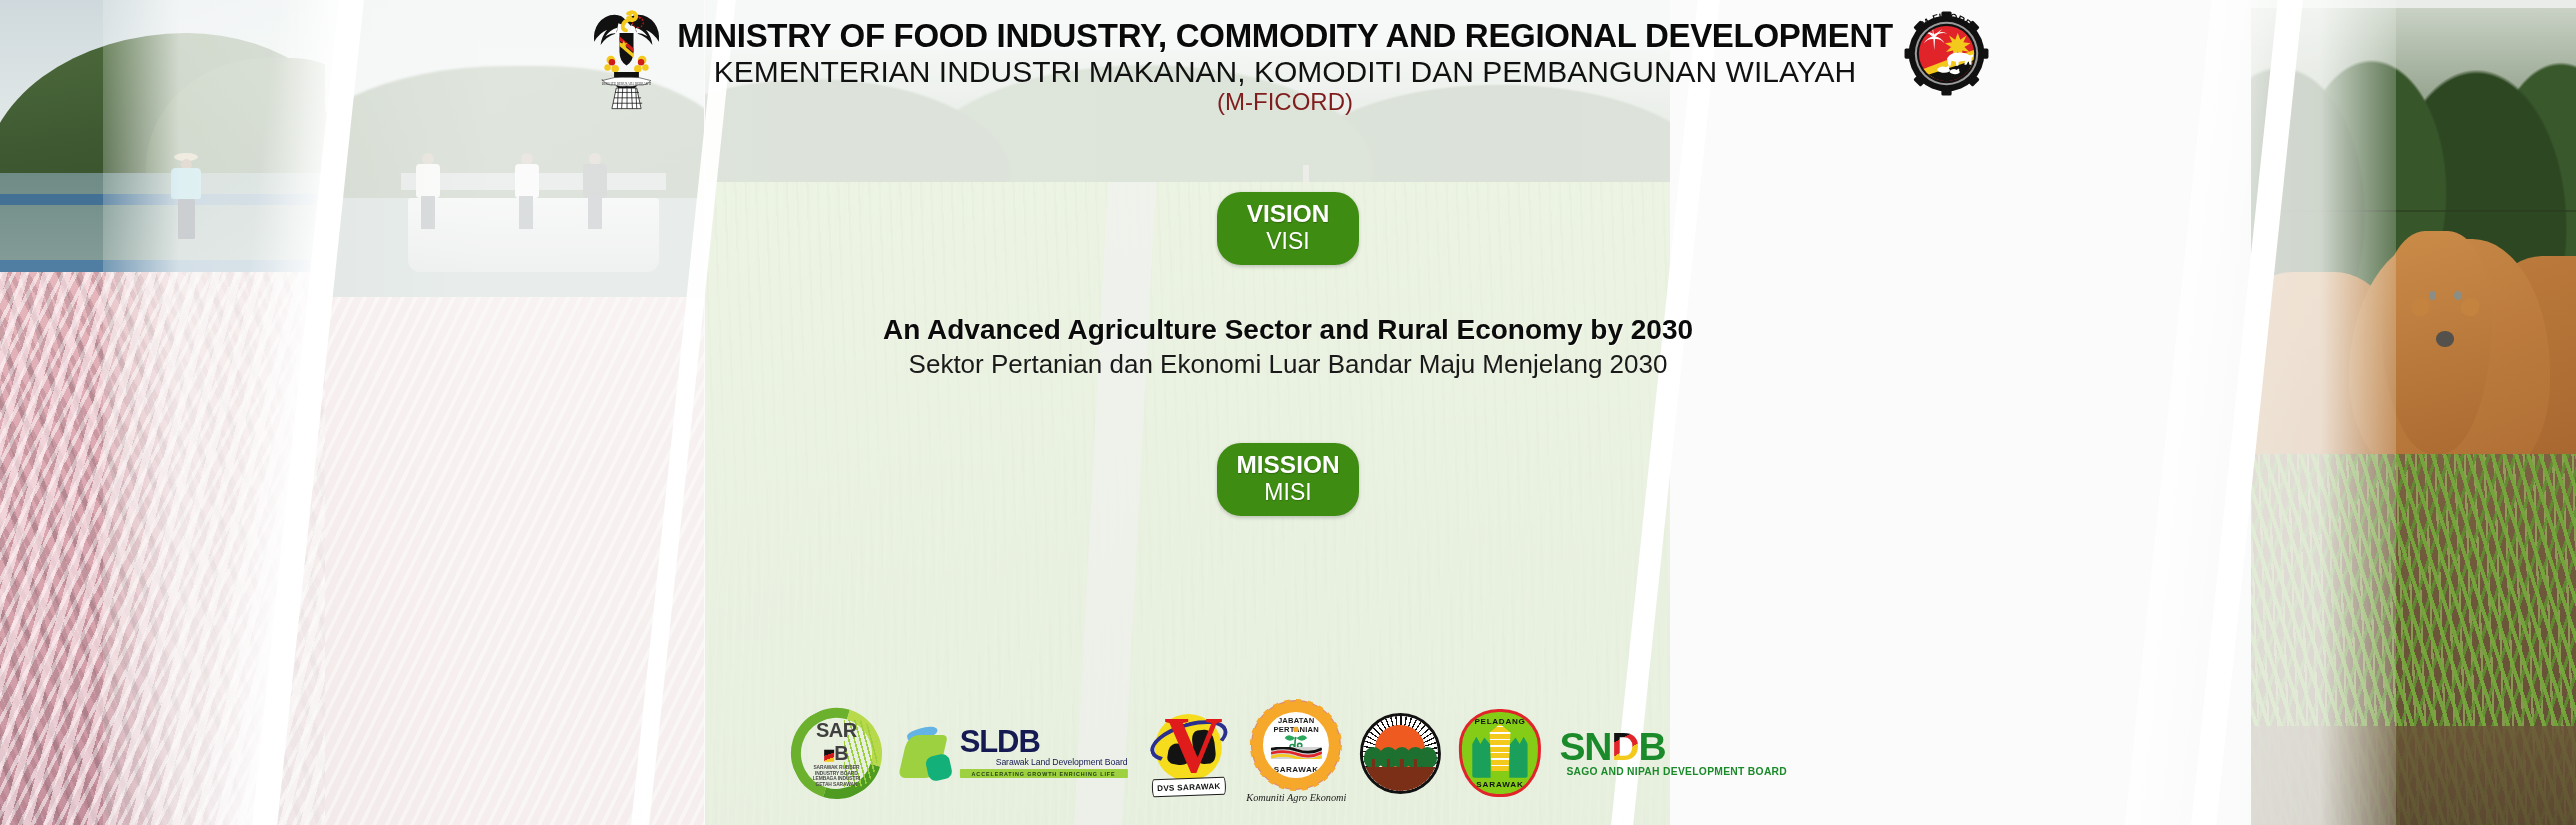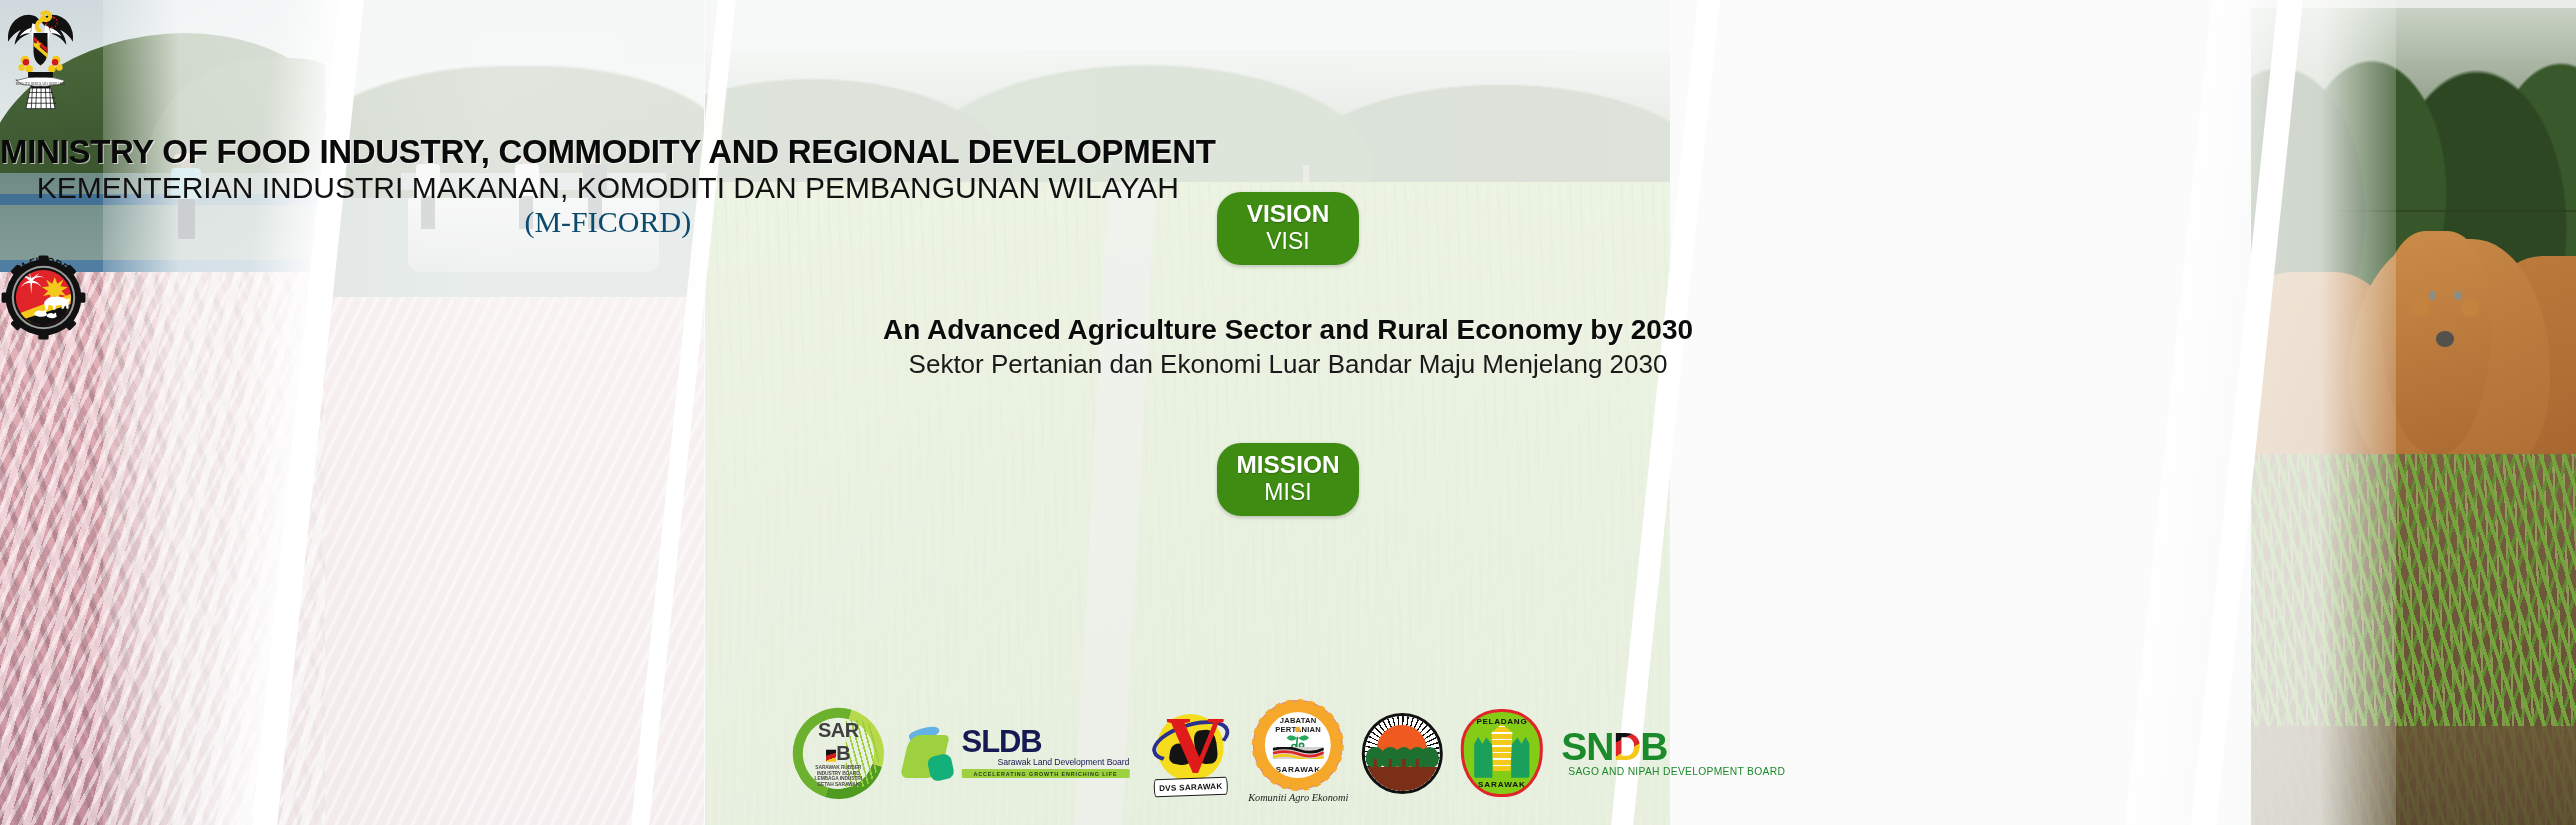--- a/index.html
+++ b/index.html
@@ -262,36 +262,35 @@
   .edge-r { left:2168px; background: linear-gradient(90deg, rgba(255,255,255,.85), rgba(255,255,255,0)); }
 
   
   .content { position:absolute; inset:0; }
 
   
   .header {
     position:absolute; top:4.3px; left:0; width:100%;
     display:flex; align-items:flex-start; justify-content:center;
     gap:9.8px;
-    flex-direction:column;
   }
   .crest { width:81px; height:103px; flex:0 0 auto; margin-top:3.3px; }
   .titles { text-align:center; padding-top:14px; }
   .title-en {
     font-size:33px; font-weight:bold; letter-spacing:-0.3px;
     color:#0a0a0a; line-height:1.08;
     text-shadow: 1.1px 1.1px 0 rgba(255,255,255,.6);
     white-space:nowrap;
   }
   .title-ms {
     font-size:30px; font-weight:400; color:#111; line-height:1.12;
     margin-top:1.1px; white-space:nowrap;
   }
   .title-abbr {
-    font-size:30px; font-weight:400; color:#0c4a6e; line-height:1.12;font-family:Liberation Serif, serif;
+    font-size:24px; font-weight:400; color:#7f1d1d; line-height:1.12;
   }
   .mficord-logo { width:87px; height:92px; flex:0 0 auto; margin-top:2.2px; }
 
   
   .badge {
     position:absolute; left:50%; transform:translateX(-50%);
     background:#3f8c12; border-radius:24px;
     width:142px; padding:8.7px 0 11px;
     text-align:center;
     box-shadow: 0 1.6px 3.8px rgba(0,0,0,.18);
@@ -498,21 +497,21 @@
 
   
   .sndb { text-align:left; }
   .sndb-word { font-size:39px; font-weight:bold; line-height:.9; letter-spacing:-1.1px; }
   .sndb-g { color:#1b8a2b; }
   .sndb-d {
     display:inline-block;
     background: linear-gradient(152deg,#111 0 30%, #e0242a 30% 58%, #f3c91b 58% 100%);
     -webkit-background-clip: text; background-clip: text; color: transparent;
   }
-  .sndb-full { font-size:10.3px; font-weight:normal; color:#1b8a2b; letter-spacing:0.3px; margin-top:2.2px;margin-left:7px; }
+  .sndb-full { font-size:10.3px; font-weight:bold; color:#1b8a2b; letter-spacing:0.3px; margin-top:2.2px;margin-left:7px; }
 
   .sr { position:absolute; width:0.5px; height:0.5px; overflow:hidden; clip:rect(0 0 0 0); }
 </style>
 </head>
 <body>
 
 <div id="banner">
 
   <div class="photo-layer">
 

